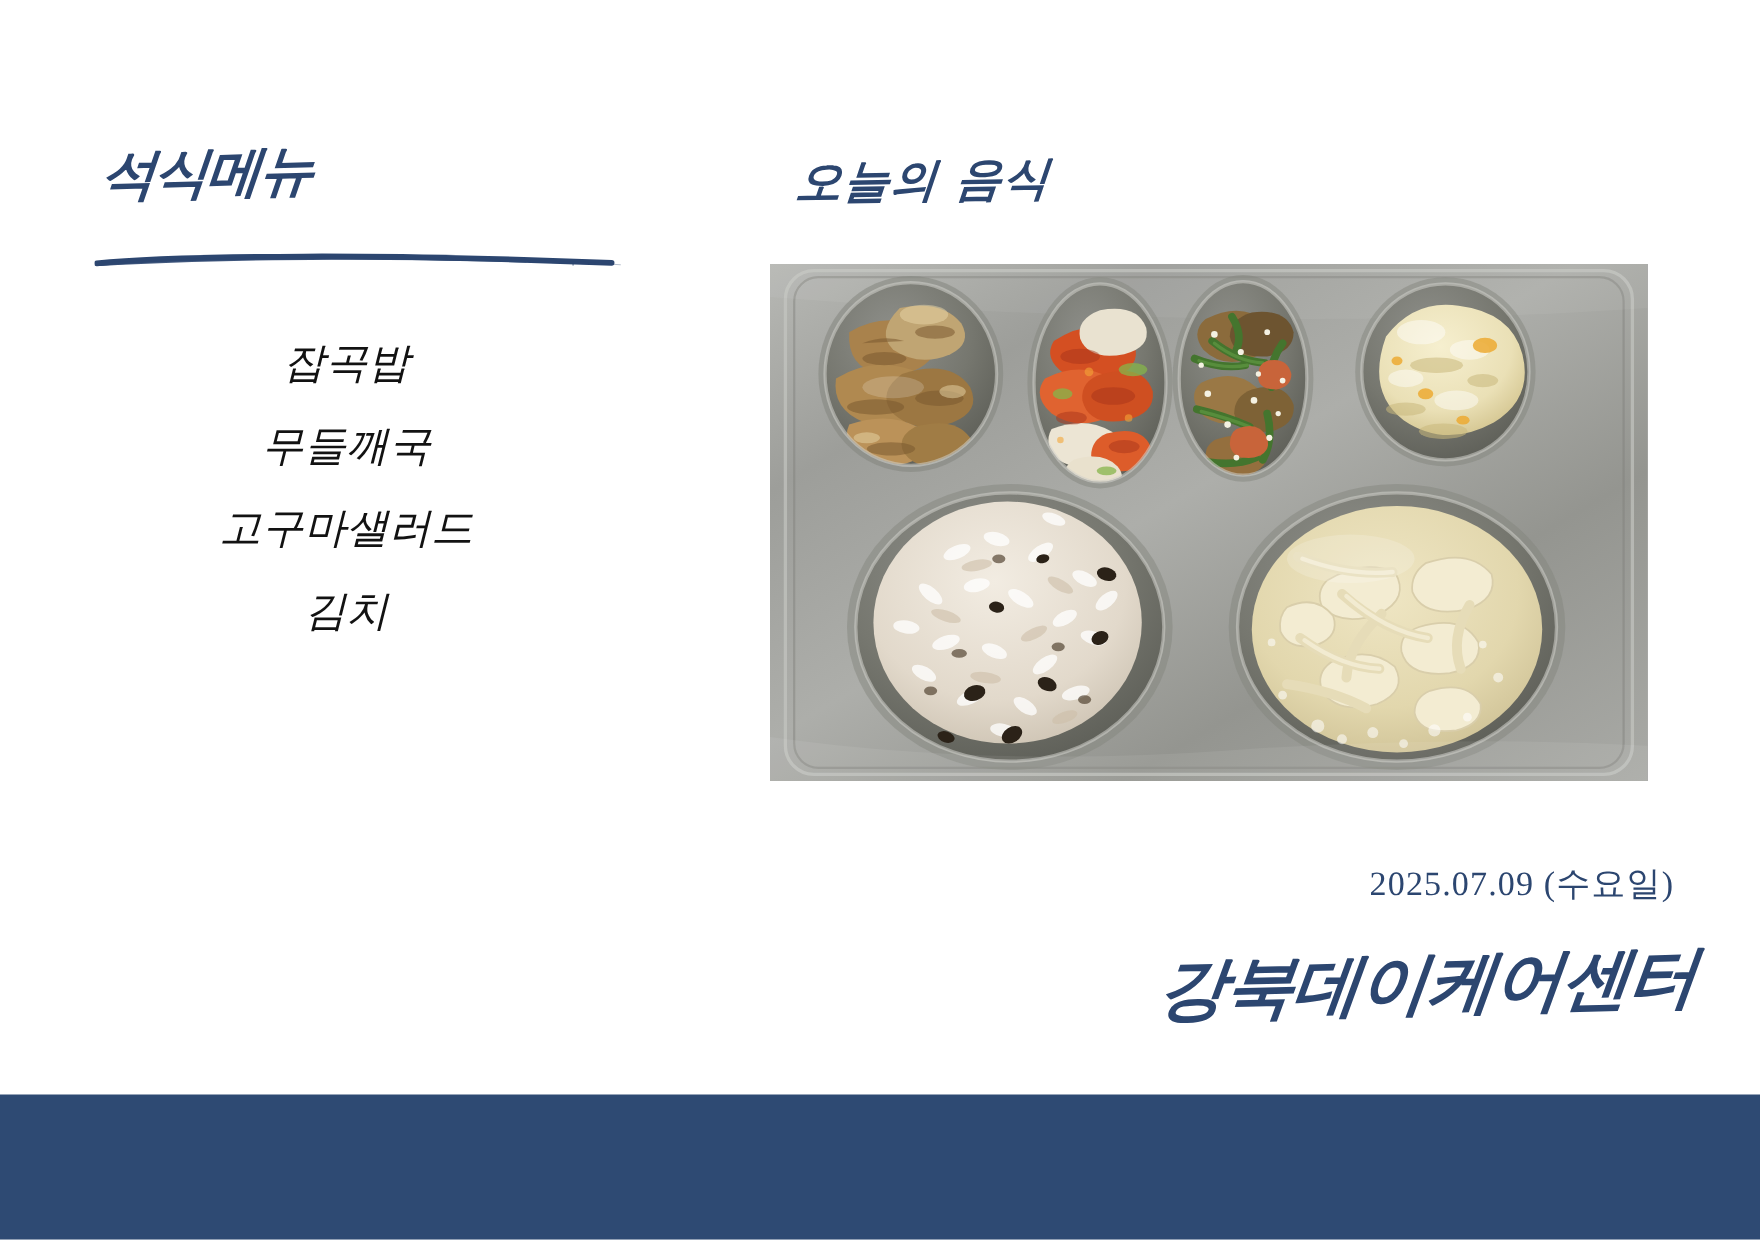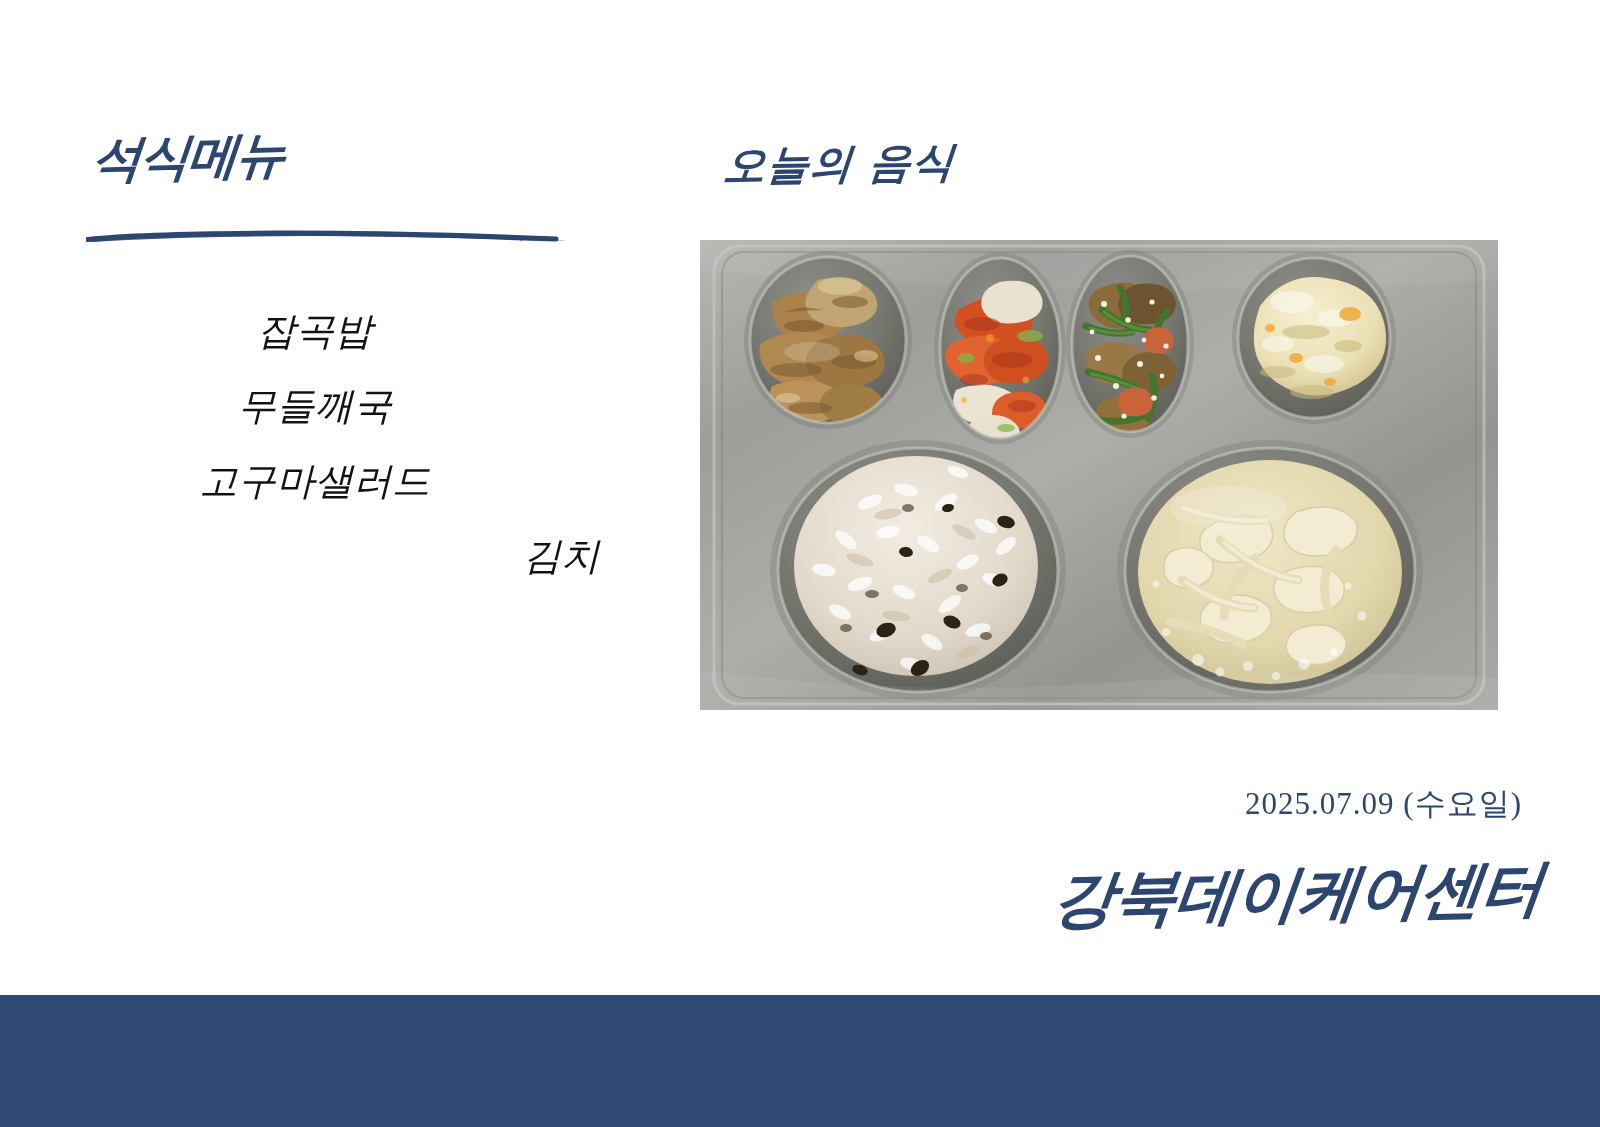--- a/index.html
+++ b/index.html
@@ -53,21 +53,21 @@
     font-style: italic;
   }
   .menu-item {
     font-family: "Liberation Serif", "DejaVu Serif", serif;
     font-size: 38px;
     color: #121212;
     line-height: 1;
     margin-bottom: 37px;
     letter-spacing: 0.5px;
   }
-  .menu-item:last-child { margin-bottom: 0; text-align: right; }
+  .menu-item:last-child { margin-bottom: 0; }
 
   
   .brush-subtitle {
     position: absolute;
     left: 724px;
     top: 136px;
     font-family: "DejaVu Sans", sans-serif;
     font-size: 42px;
     font-weight: 700;
     font-style: italic;

